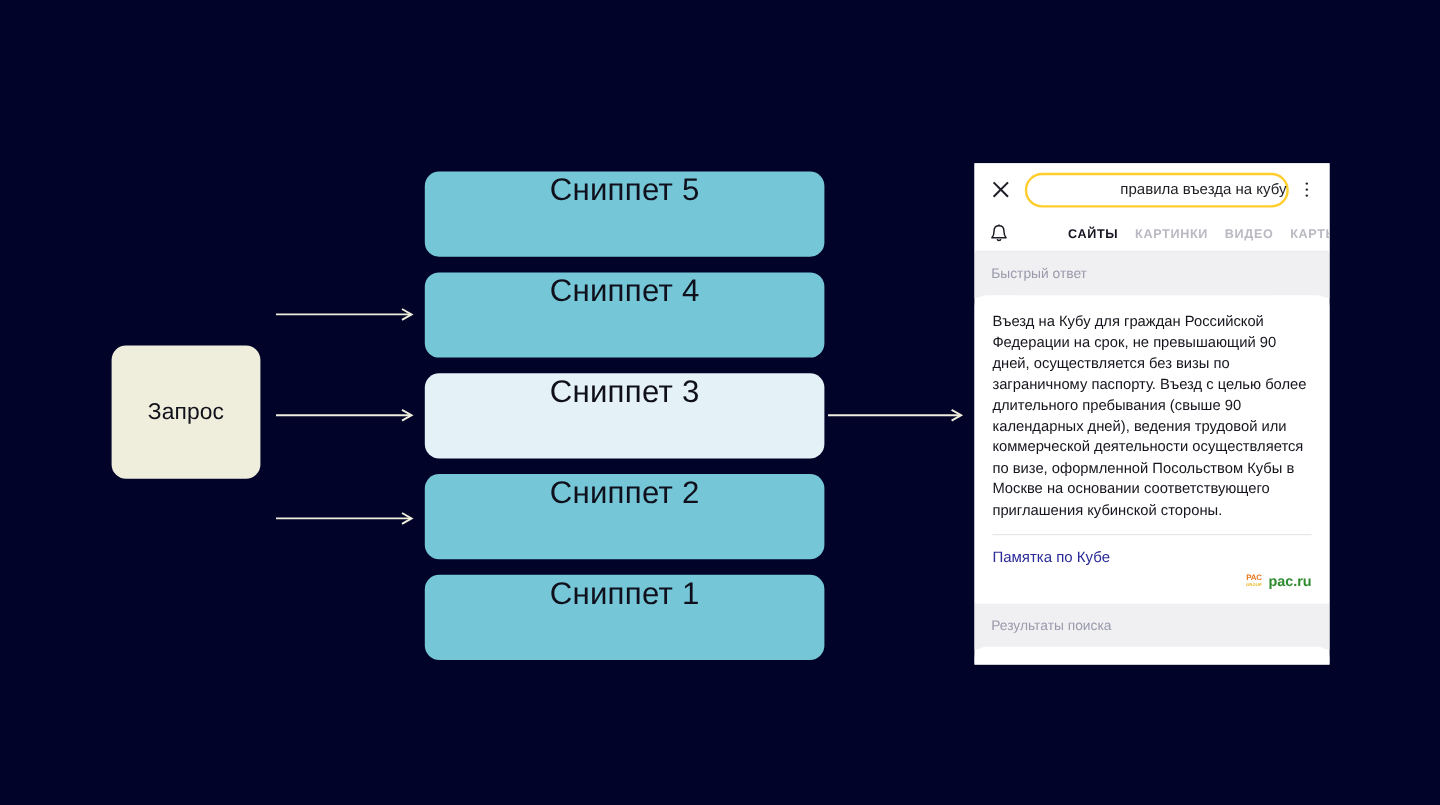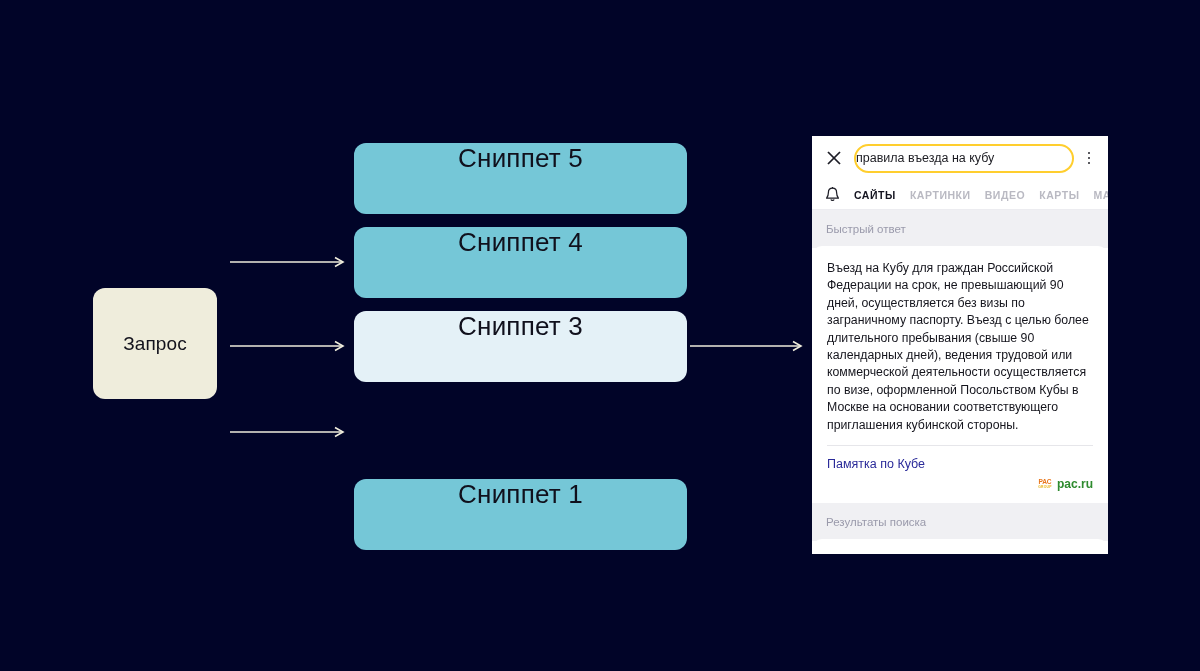--- a/index.html
+++ b/index.html
@@ -97,21 +97,21 @@
     flex: 0 0 auto;
     margin-right: 10px;
   }
   #search-pill {
     flex: 1 1 auto;
     height: 29px;
     border: 2px solid #701a75;
     border-radius: 16px;
     display: flex;
     align-items: center;
-    justify-content: flex-start;
+    justify-content: flex-end;
     box-sizing: border-box;
     background: #fff;
   }
   #search-pill .q-text {
     font-size: 12.5px;
     color: #1c1c22;
     white-space: nowrap;
   }
   #kebab-icon {
     width: 18px;
@@ -151,21 +151,21 @@
     margin-right: 13px;
   }
   .serp-tab {
     font-size: 10.5px;
     font-weight: bold;
     letter-spacing: 0.55px;
     color: #b9b9c2;
     margin-right: 14px;
     flex: 0 0 auto;
   }
-  .serp-tab.active { color: #141420; }
+  .serp-tab.active { color: #141420; margin-left: 36px; }
 
   
   .section-band {
     background: #F0F0F3;
     padding: 9px 14px 11px 14px;
     box-sizing: border-box;
   }
   .section-band .band-label {
     font-size: 11.5px;
     color: #9a9aab;
@@ -280,20 +280,23 @@
   </div>
 
   <div class="snippet" style="top: 143px; background: rgb(117, 199, 215);">
     <span class="snippet-label">Сниппет 5</span>
   </div>
   <div class="snippet" style="top: 227px; background: rgb(117, 199, 215);">
     <span class="snippet-label">Сниппет 4</span>
   </div>
   <div class="snippet selected" style="top: 311px; background: rgb(228, 241, 247);">
     <span class="snippet-label">Сниппет 3</span>
+  </div>
+  <div class="snippet" style="top: 395px; background: rgb(117, 199, 215);">
+    <span class="snippet-label">Сниппет 2</span>
   </div>
   <div class="snippet" style="top: 479px; background: rgb(117, 199, 215);">
     <span class="snippet-label">Сниппет 1</span>
   </div>
 
   <div id="serp-panel">
 
     <div id="serp-topbar">
       <span id="close-icon">
         <svg width="20" height="20" viewBox="0 0 20 20">

